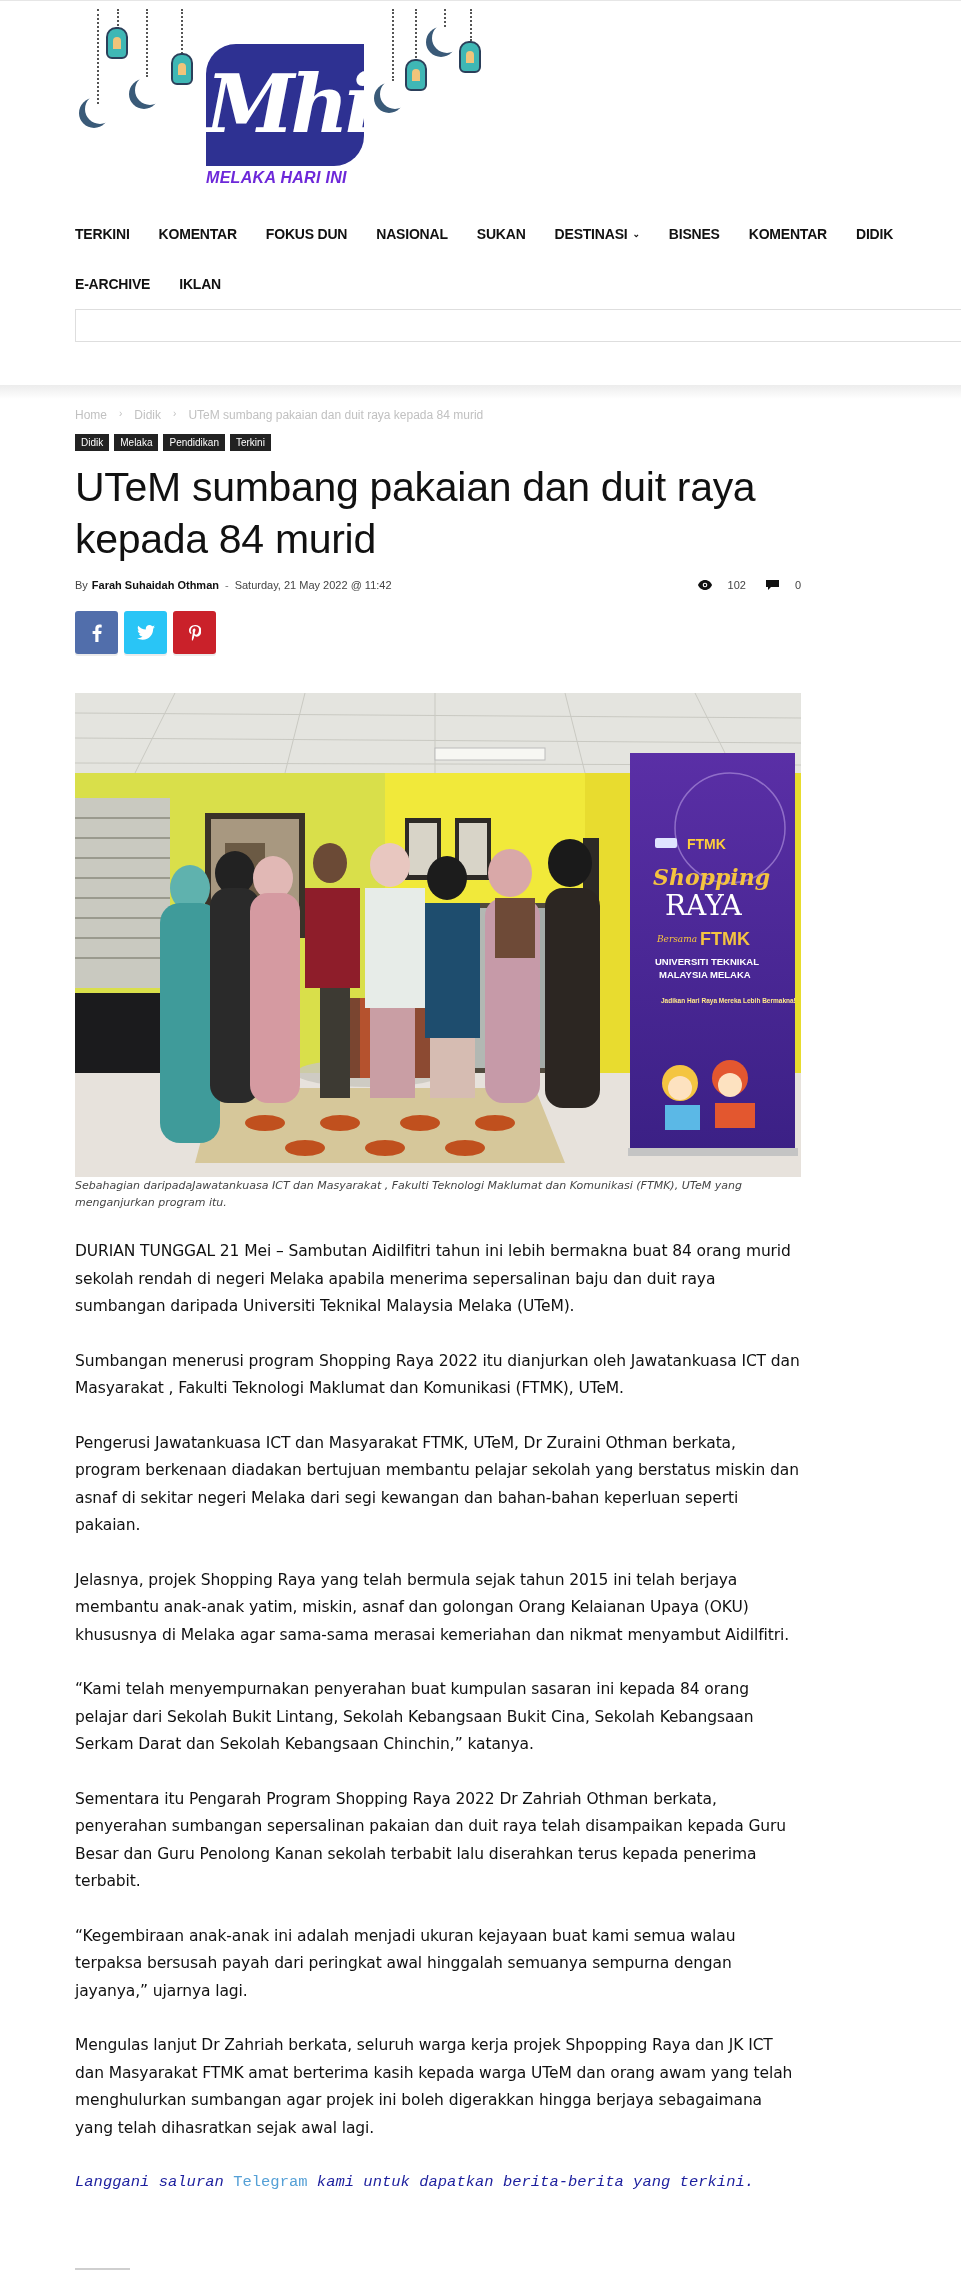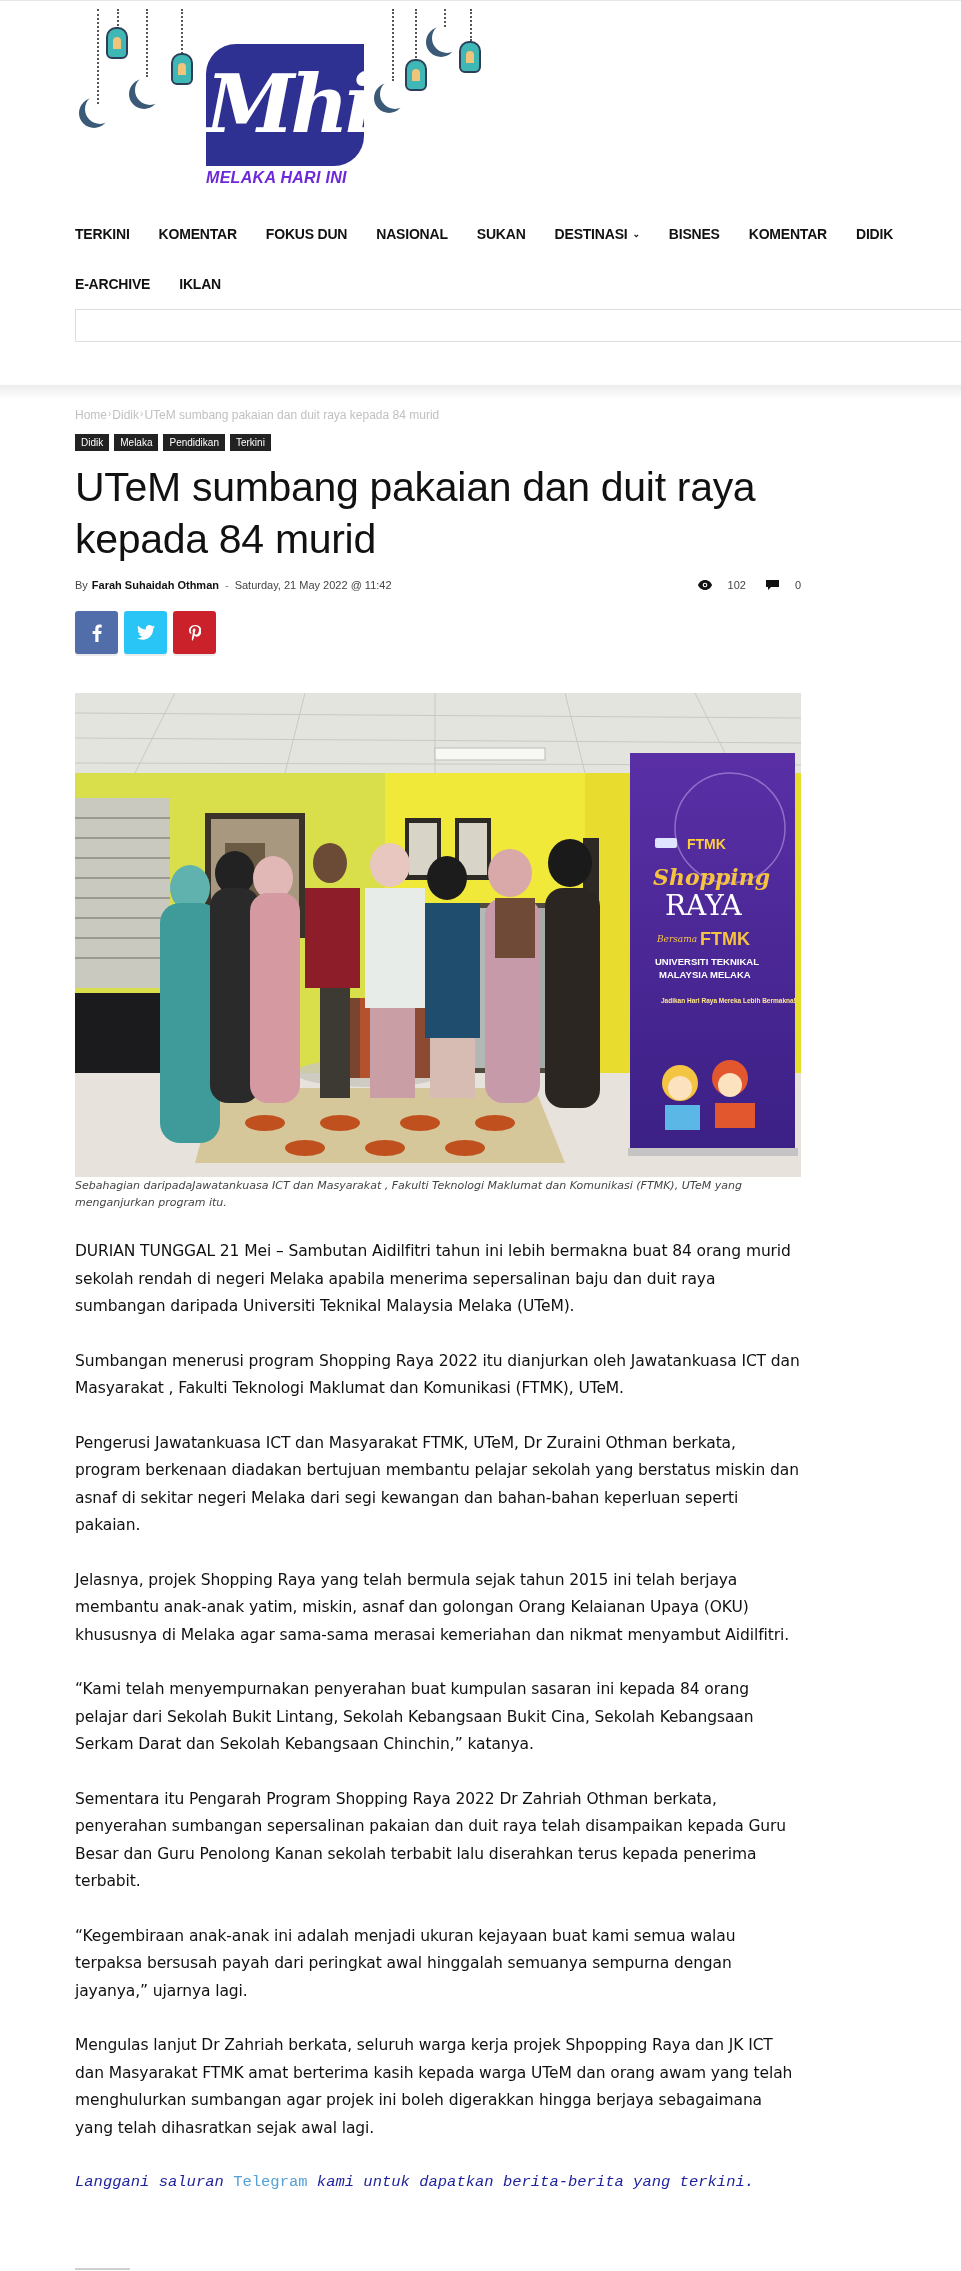--- a/index.html
+++ b/index.html
@@ -20,21 +20,21 @@
 
   .nav { position: absolute; left: 75px; top: 218px; width: 886px; }
   .nav-row { display: flex; height: 30px; align-items: center; }
   .nav-row.second { margin-top: 20px; }
   .nav-item { font-family: "Liberation Sans", sans-serif; font-weight: bold; font-size: 14px; color: #111; margin-right: 29px; white-space: nowrap; display: flex; align-items: center; cursor: pointer; letter-spacing: -0.2px; }
   .nav-item .chev { font-size: 9px; margin-left: 5px; color: #111; }
   .search-box { position: absolute; left: 75px; top: 309px; width: 900px; height: 33px; border: 1px solid #dedede; background: #fff; }
 
   
   .article { position: absolute; left: 75px; top: 399px; width: 726px; }
-  .breadcrumb { font-family: "Liberation Sans", sans-serif; font-size: 12px; color: #c1c1c1; display: flex; gap: 1px; margin-top: 9px; height: 16px; }
+  .breadcrumb { font-family: "Liberation Sans", sans-serif; font-size: 12px; color: #c1c1c1; display: flex; gap: 12px; margin-top: 9px; height: 16px; }
   .breadcrumb .sep { font-size: 10px; }
   .tags { display: flex; gap: 5px; margin-top: 10px; height: 17px; }
   .tag { background: #222; color: #fff; font-family: "Liberation Sans", sans-serif; font-size: 10px; padding: 2px 6px; line-height: 13px; cursor: pointer; }
   .title { font-family: "Liberation Sans", sans-serif; font-size: 41px; line-height: 52px; color: #111; font-weight: normal; margin-top: 10px; letter-spacing: -0.3px; }
   .meta { display: flex; align-items: center; margin-top: 12px; font-family: "Liberation Sans", sans-serif; font-size: 11px; color: #444; height: 16px; }
   .meta .by { color: #444; }
   .meta .author { font-weight: bold; color: #111; margin-left: 4px; cursor: pointer; }
   .meta .dash { margin: 0 6px; color: #777; }
   .meta .stats { margin-left: auto; display: flex; align-items: center; gap: 20px; color: #444; }
   .meta .stat { display: flex; align-items: center; gap: 16px; }

